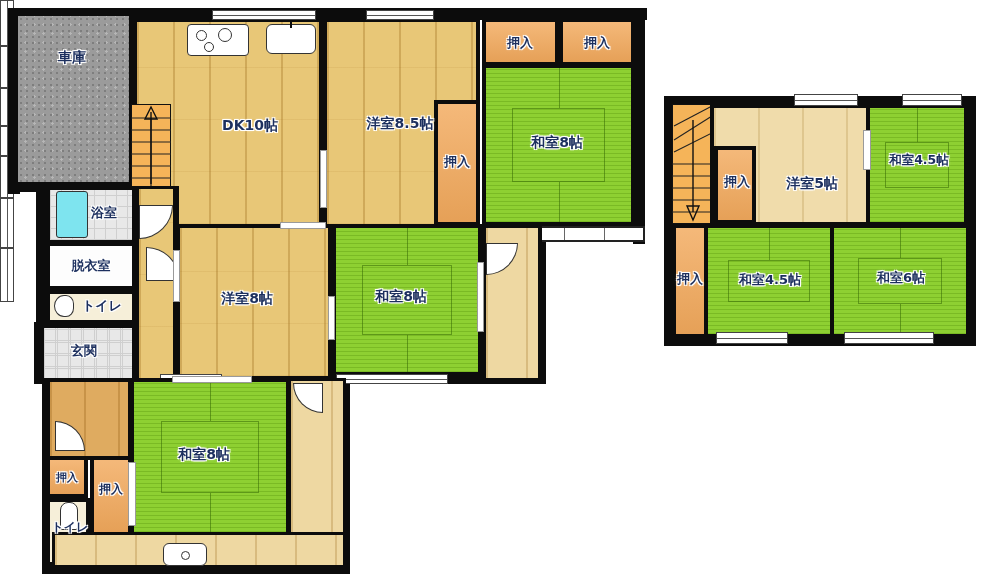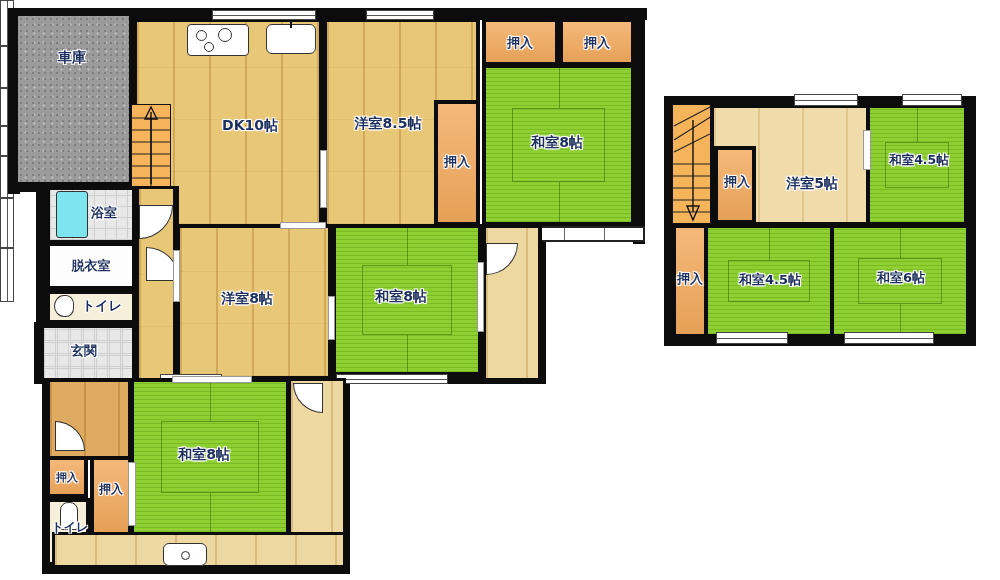--- a/index.html
+++ b/index.html
@@ -74,21 +74,21 @@
       <line x1="0" y1="62" x2="40" y2="62"></line>
         <line x1="0" y1="74" x2="40" y2="74"></line>
       <line x1="20" y1="14" x2="20" y2="86"></line>
     </g>
     <line x1="20" y1="80" x2="20" y2="8" stroke="#111" stroke-width="1.4"></line>
     <polygon points="14,15 20,3 26,15" fill="none" stroke="#111" stroke-width="1.4"></polygon>
   </svg>
   <div class="wall" style="left:171px;top:186px;width:8px;height:44px"></div>
 
   <div class="room wd" style="left:323px;top:18px;width:157px;height:210px"></div>
-  <div class="label" style="left:388px;top:124px">洋室8.5帖</div>
+  <div class="label" style="left:400px;top:124px">洋室8.5帖</div>
   <div class="room cl" style="left:434px;top:100px;width:46px;height:126px"></div>
   <div class="label" style="left:457px;top:162px;font-size:13px">押入</div>
 
   <div class="room cl" style="left:482px;top:18px;width:77px;height:48px"></div>
   <div class="label" style="left:520px;top:43px;font-size:13px">押入</div>
   <div class="room cl" style="left:559px;top:18px;width:76px;height:48px"></div>
   <div class="label" style="left:597px;top:43px;font-size:13px">押入</div>
   <div class="room tt" style="left:482px;top:64px;width:153px;height:162px">
     <i class="mir" style="left:18%;top:26%;right:18%;bottom:26%"></i>
     <i class="mil" style="left:50%;top:0;height:26%"></i>

